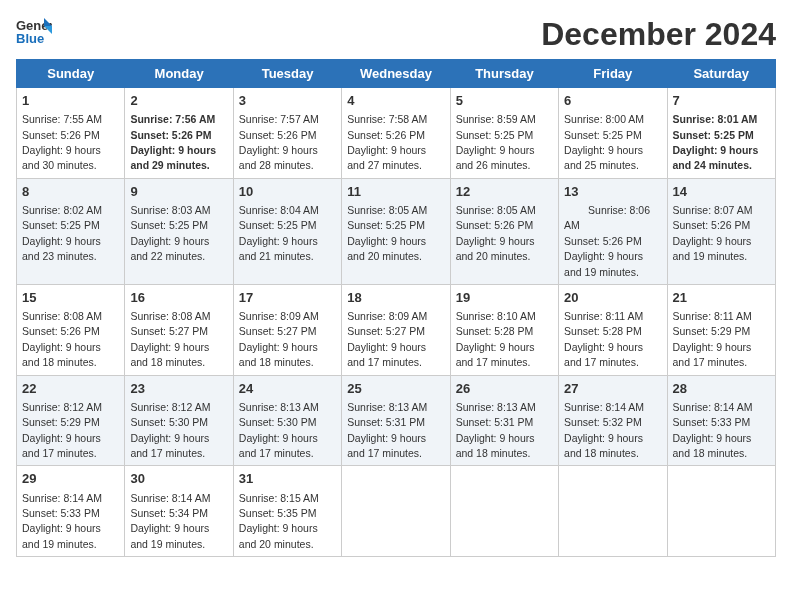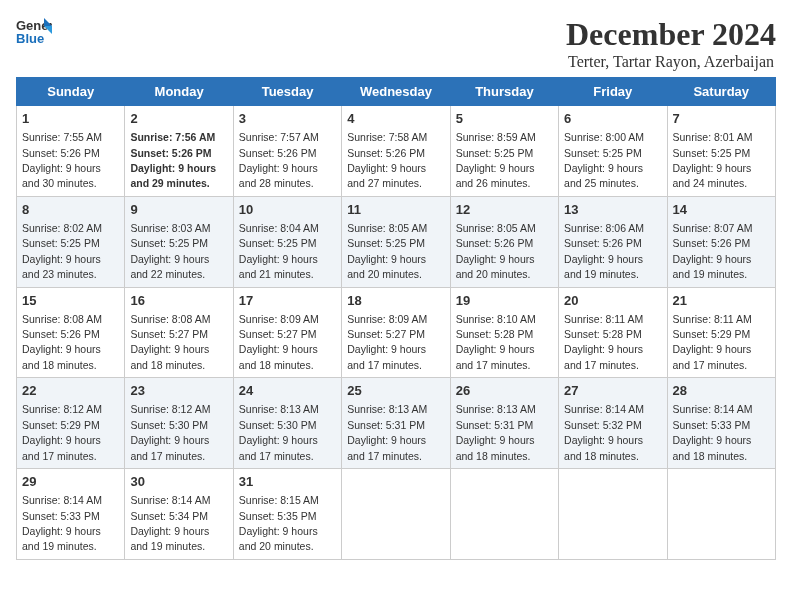--- a/index.html
+++ b/index.html
@@ -18,21 +18,21 @@
     }
     .logo {
       display: flex;
       align-items: center;
       gap: 4px;
     }
     .logo-icon {
       width: 36px;
       height: 30px;
     }
-    .title-block { text-align: center; font-family: Liberation Serif, serif; }
+    .title-block { text-align: right; }
     .main-title {
       font-size: 32px;
       font-weight: bold;
       color: #333;
     }
     .subtitle {
       font-size: 16px;
       color: #333;
     }
     .calendar {
@@ -83,21 +83,20 @@
   <div class="logo">
     <svg class="logo-icon" viewBox="0 0 36 30">
       <text x="0" y="14" font-size="13" font-weight="bold" fill="#333">General</text>
       <text x="0" y="27" font-size="13" font-weight="bold" fill="#1a6fbb">Blue</text>
       <polygon points="28,2 36,10 28,10" fill="#1a6fbb"></polygon>
       <polygon points="28,10 36,10 36,18" fill="#2c99dd"></polygon>
     </svg>
   </div>
   <div class="title-block">
     <div class="main-title">December 2024</div>
-    <div class="subtitle">Terter, Tartar Rayon, Azerbaijan</div>
   </div>
 </div>
 
 <table class="calendar">
   <thead>
     <tr id="weekday-row">
         <th>Sunday</th>
         <th>Monday</th>
         <th>Tuesday</th>
         <th>Wednesday</th>
@@ -125,21 +124,21 @@
 Daylight: 9 hours
 and 27 minutes.</span></td>
         <td><span class="day-number">5</span><span class="day-info" style="white-space: pre-line;">Sunrise: 8:59 AM
 Sunset: 5:25 PM
 Daylight: 9 hours
 and 26 minutes.</span></td>
         <td><span class="day-number">6</span><span class="day-info" style="white-space: pre-line;">Sunrise: 8:00 AM
 Sunset: 5:25 PM
 Daylight: 9 hours
 and 25 minutes.</span></td>
-        <td><span class="day-number">7</span><span class="day-info" style="white-space: pre-line;">Sunrise: 8:01 AM
+        <td><span class="day-number">7</span><span class="day-info" style="white-space: pre-line; font-weight: bold;">Sunrise: 8:01 AM
 Sunset: 5:25 PM
 Daylight: 9 hours
 and 24 minutes.</span></td>
       </tr>
       <tr>
         <td><span class="day-number">8</span><span class="day-info" style="white-space: pre-line;">Sunrise: 8:02 AM
 Sunset: 5:25 PM
 Daylight: 9 hours
 and 23 minutes.</span></td>
         <td><span class="day-number">9</span><span class="day-info" style="white-space: pre-line;">Sunrise: 8:03 AM
@@ -151,21 +150,21 @@
 Daylight: 9 hours
 and 21 minutes.</span></td>
         <td><span class="day-number">11</span><span class="day-info" style="white-space: pre-line;">Sunrise: 8:05 AM
 Sunset: 5:25 PM
 Daylight: 9 hours
 and 20 minutes.</span></td>
         <td><span class="day-number">12</span><span class="day-info" style="white-space: pre-line;">Sunrise: 8:05 AM
 Sunset: 5:26 PM
 Daylight: 9 hours
 and 20 minutes.</span></td>
-        <td><span class="day-number">13</span><span class="day-info" style="white-space: pre-line;">Sunrise: 8:06 AM
+        <td><span class="day-number">13</span><span class="day-info" style="white-space: pre-line; margin-left: 24px;">Sunrise: 8:06 AM
 Sunset: 5:26 PM
 Daylight: 9 hours
 and 19 minutes.</span></td>
         <td><span class="day-number">14</span><span class="day-info" style="white-space: pre-line;">Sunrise: 8:07 AM
 Sunset: 5:26 PM
 Daylight: 9 hours
 and 19 minutes.</span></td>
       </tr>
       <tr>
         <td><span class="day-number">15</span><span class="day-info" style="white-space: pre-line;">Sunrise: 8:08 AM

